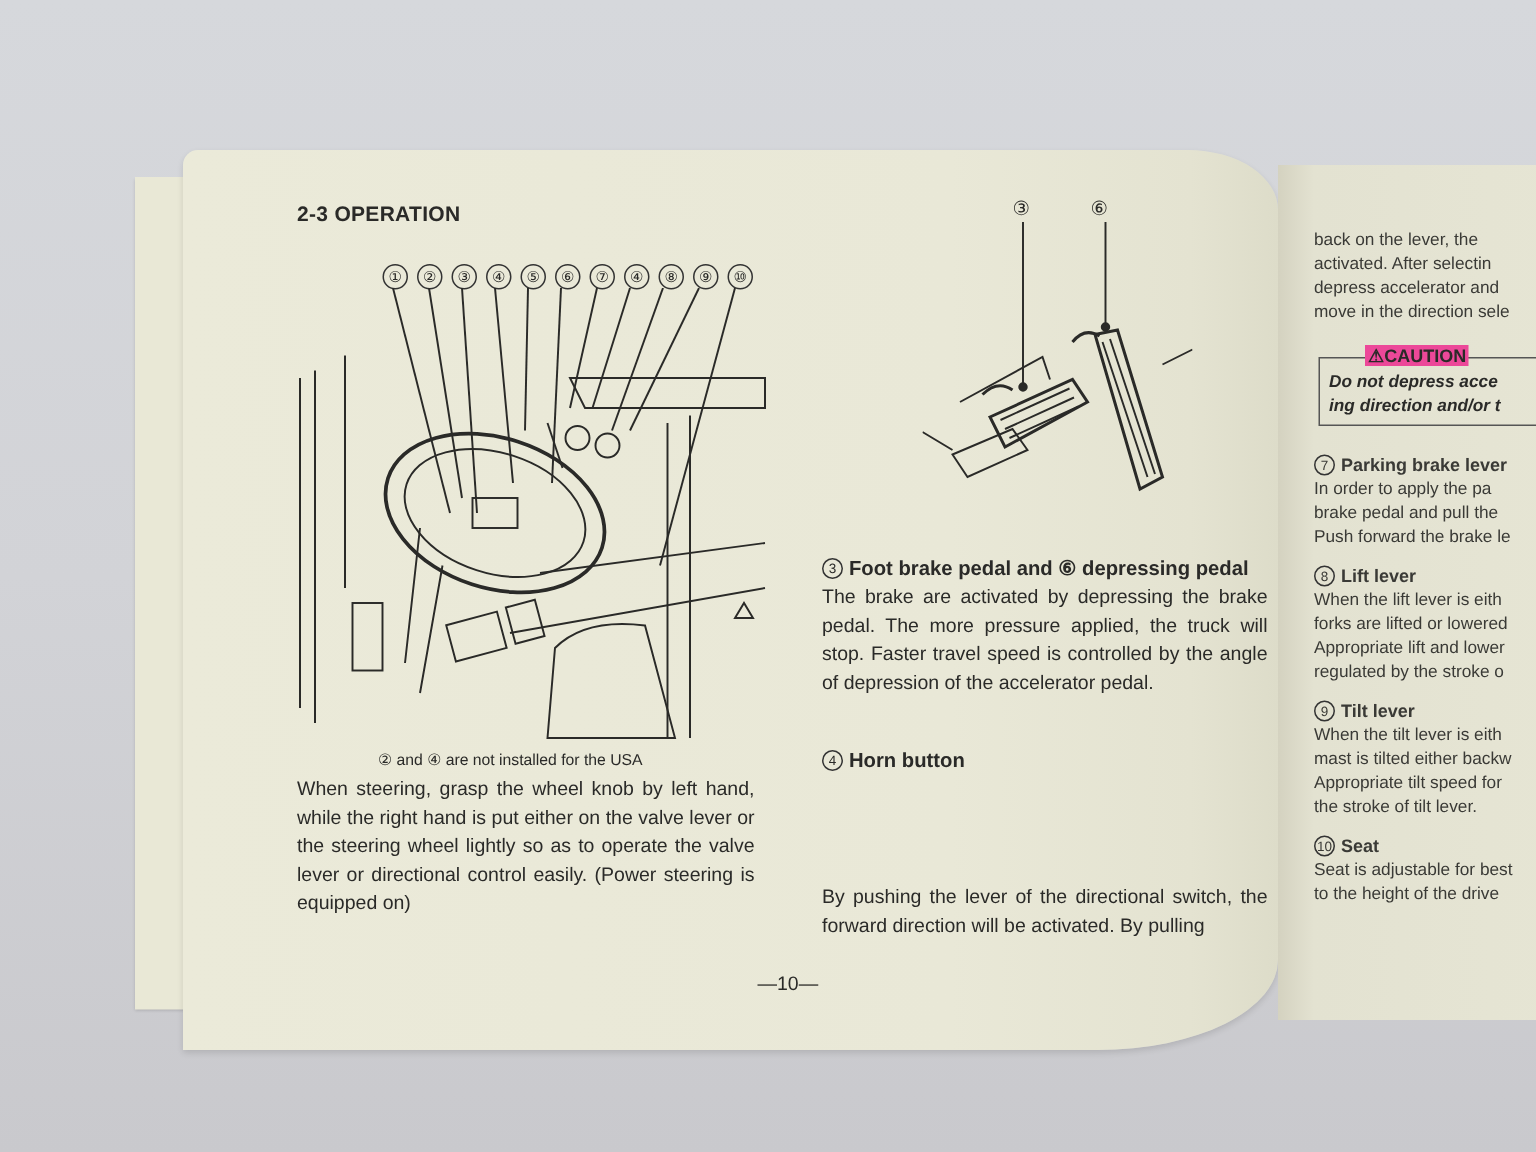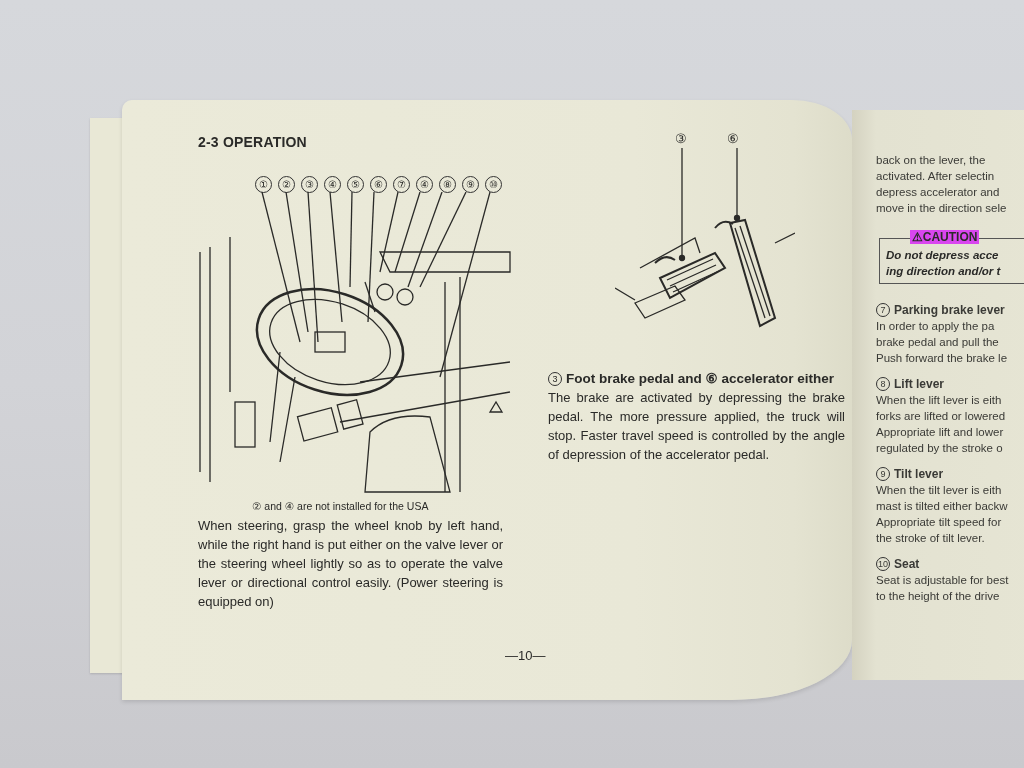--- a/index.html
+++ b/index.html
@@ -25,21 +25,21 @@
   .item{position:absolute;font-size:13px;line-height:19px;}
   .item h3{margin:0;font-size:13.5px;font-weight:bold;line-height:18px;}
   .item p{margin:0;text-align:justify;}
   .num{display:inline-block;width:12px;height:12px;border:1px solid #333;border-radius:50%;
        font-size:9px;line-height:12px;text-align:center;margin-right:4px;vertical-align:1px;font-weight:normal;}
   .page-num{position:absolute;left:505px;top:648px;font-size:13px;}
   .right-col{position:absolute;left:876px;top:150px;width:170px;font-size:11.5px;line-height:16px;color:#3a3a36;white-space:nowrap;overflow:hidden;}
   .right-col h4{margin:10px 0 0 0;font-size:12px;font-weight:bold;}
   .right-col p{margin:0;}
   .caution{position:absolute;left:879px;top:238px;width:160px;height:44px;border:1px solid #555;}
-  .caution-label{position:absolute;left:30px;top:-9px;background:#d946ef;padding:0 2px;font-weight:bold;font-size:12px;}
+  .caution-label{position:absolute;left:30px;top:-9px;background:#ec4899;padding:0 2px;font-weight:bold;font-size:12px;}
   .caution-text{position:absolute;left:6px;top:8px;font-weight:bold;font-size:11.5px;line-height:16px;white-space:nowrap;font-style:italic;}
 </style>
 </head>
 <body>
 
 <div class="cover-edge"></div>
 <div class="left-page"></div>
 <div class="right-page"></div>
 
 <div class="section-title">2-3 OPERATION</div>
@@ -108,28 +108,30 @@
     <path d="M100 100 Q108 90 118 96" stroke-width="2"></path>
   <path d="M0 160 L20 172 M160 115 L180 105"></path>
   <path d="M25 140 L80 110 L85 125"></path>
 </svg>
 
 <div class="item" style="left:198px;top:516px;width:305px;">
   <p>When steering, grasp the wheel knob by left hand, while the right hand is put either on the valve lever or the steering wheel lightly so as to operate the valve lever or directional control easily. (Power steering is equipped on)</p>
 </div>
 
 <div class="item" style="left:548px;top:370px;width:297px;">
-  <h3><span class="num">3</span><span>Foot brake pedal and ⑥ accelerator either</span></h3>
+  <h3><span class="num">3</span><span>Foot brake pedal and ⑥ depressing pedal</span></h3>
   <p>The brake are activated by depressing the brake pedal. The more pressure applied, the truck will stop. Faster travel speed is controlled by the angle of depression of the accelerator pedal.</p>
 </div>
 
 <div class="item" style="left:548px;top:498px;width:297px;">
+  <h3><span class="num">4</span><span>Horn button</span></h3>
 </div>
 
 <div class="item" style="left:548px;top:588px;width:297px;">
+  <p>By pushing the lever of the directional switch, the forward direction will be activated. By pulling</p>
 </div>
 
 <div class="page-num">—10—</div>
 
 <div class="right-col" style="top:152px;">
   <p>back on the lever, the</p>
   <p>activated. After selectin</p>
   <p>depress accelerator and</p>
   <p>move in the direction sele</p>
 </div>

